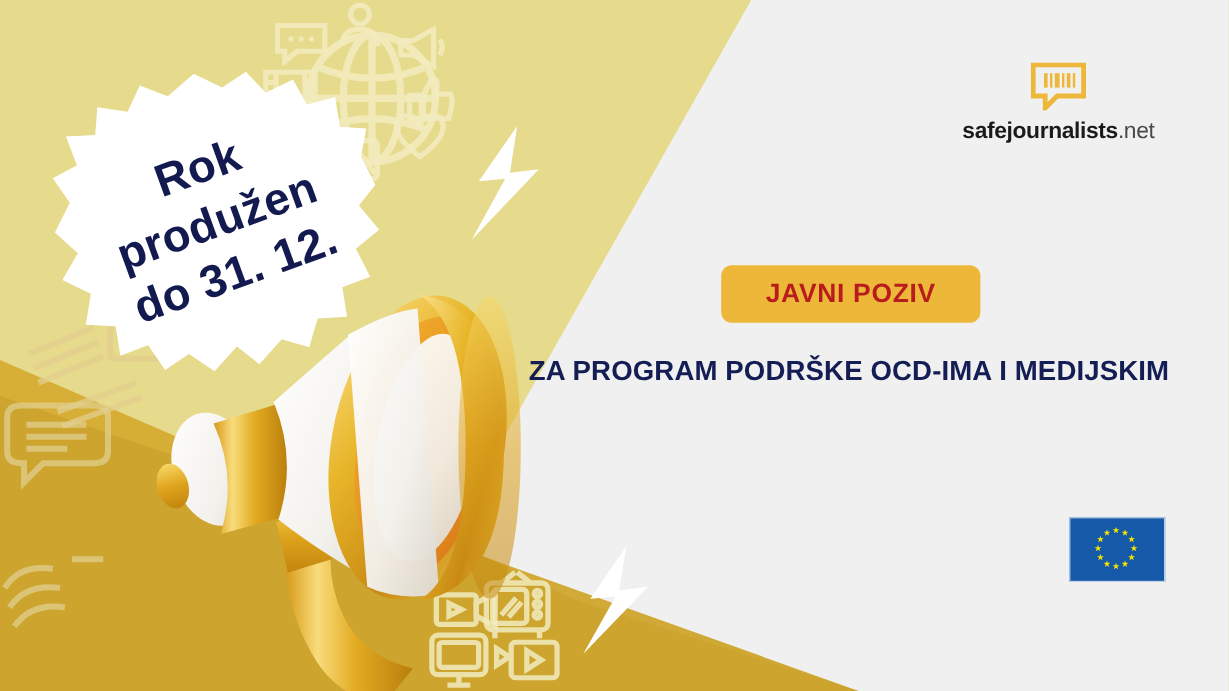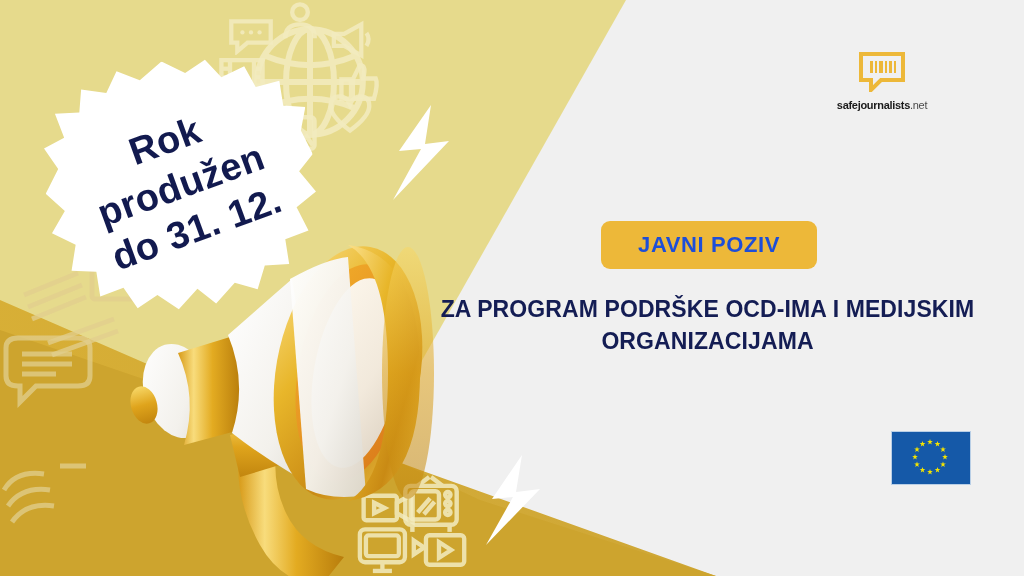--- a/index.html
+++ b/index.html
@@ -74,31 +74,31 @@
   
   #megaphone{position:absolute;left:120px;top:195px;width:360px;height:390px;}
 
   
   #logo-block{
     position:absolute;left:806px;top:52px;width:152px;
     display:flex;flex-direction:column;align-items:center;
   }
   #logo-mark{width:46px;height:40px;}
   #logo-text{
-    margin-top:7px;font-size:11px;font-weight:bold;color:#1a1a1a;
+    margin-top:7px;font-size:19px;font-weight:bold;color:#1a1a1a;
     letter-spacing:-.3px;white-space:nowrap;
   }
   #logo-text .tld{font-weight:normal;color:#4a4a4a;}
 
   #badge{
     position:absolute;left:601px;top:221px;
     width:216px;height:48px;border-radius:9px;
     background:#edb839;
     display:flex;align-items:center;justify-content:center;
-    color:#1d4ed8;font-weight:bold;font-size:22px;letter-spacing:.6px;
+    color:#b91c1c;font-weight:bold;font-size:22px;letter-spacing:.6px;
   }
 
   #headline{
     position:absolute;left:405px;top:294px;width:605px;
     text-align:center;color:#141d54;
     font-weight:bold;font-size:23px;line-height:1.38;
     letter-spacing:.1px;
   }
 
   #eu-flag{
@@ -300,21 +300,20 @@
     </svg>
     <div id="logo-text"><span>safejournalists</span><span class="tld">.net</span></div>
   </div>
 
   <div id="badge">
     <span>JAVNI POZIV</span>
   </div>
 
   <div id="headline">
     <div>ZA PROGRAM PODRŠKE OCD-IMA I MEDIJSKIM</div>
-    <div>ORGANIZACIJAMA</div>
   </div>
 
   <div id="eu-flag">
     <svg width="76" height="50" viewBox="0 0 76 50">
       <g fill="#f4e400" id="eu-star-group">
           <polygon points="38.00,7.00 38.71,9.03 40.85,9.07 39.14,10.37 39.76,12.43 38.00,11.20 36.24,12.43 36.86,10.37 35.15,9.07 37.29,9.03"></polygon>
           <polygon points="45.50,9.01 46.21,11.04 48.35,11.08 46.64,12.38 47.26,14.44 45.50,13.21 43.74,14.44 44.36,12.38 42.65,11.08 44.79,11.04"></polygon>
           <polygon points="50.99,14.50 51.70,16.53 53.84,16.57 52.13,17.87 52.75,19.93 50.99,18.70 49.23,19.93 49.85,17.87 48.14,16.57 50.29,16.53"></polygon>
           <polygon points="53.00,22.00 53.71,24.03 55.85,24.07 54.14,25.37 54.76,27.43 53.00,26.20 51.24,27.43 51.86,25.37 50.15,24.07 52.29,24.03"></polygon>
           <polygon points="50.99,29.50 51.70,31.53 53.84,31.57 52.13,32.87 52.75,34.93 50.99,33.70 49.23,34.93 49.85,32.87 48.14,31.57 50.29,31.53"></polygon>

